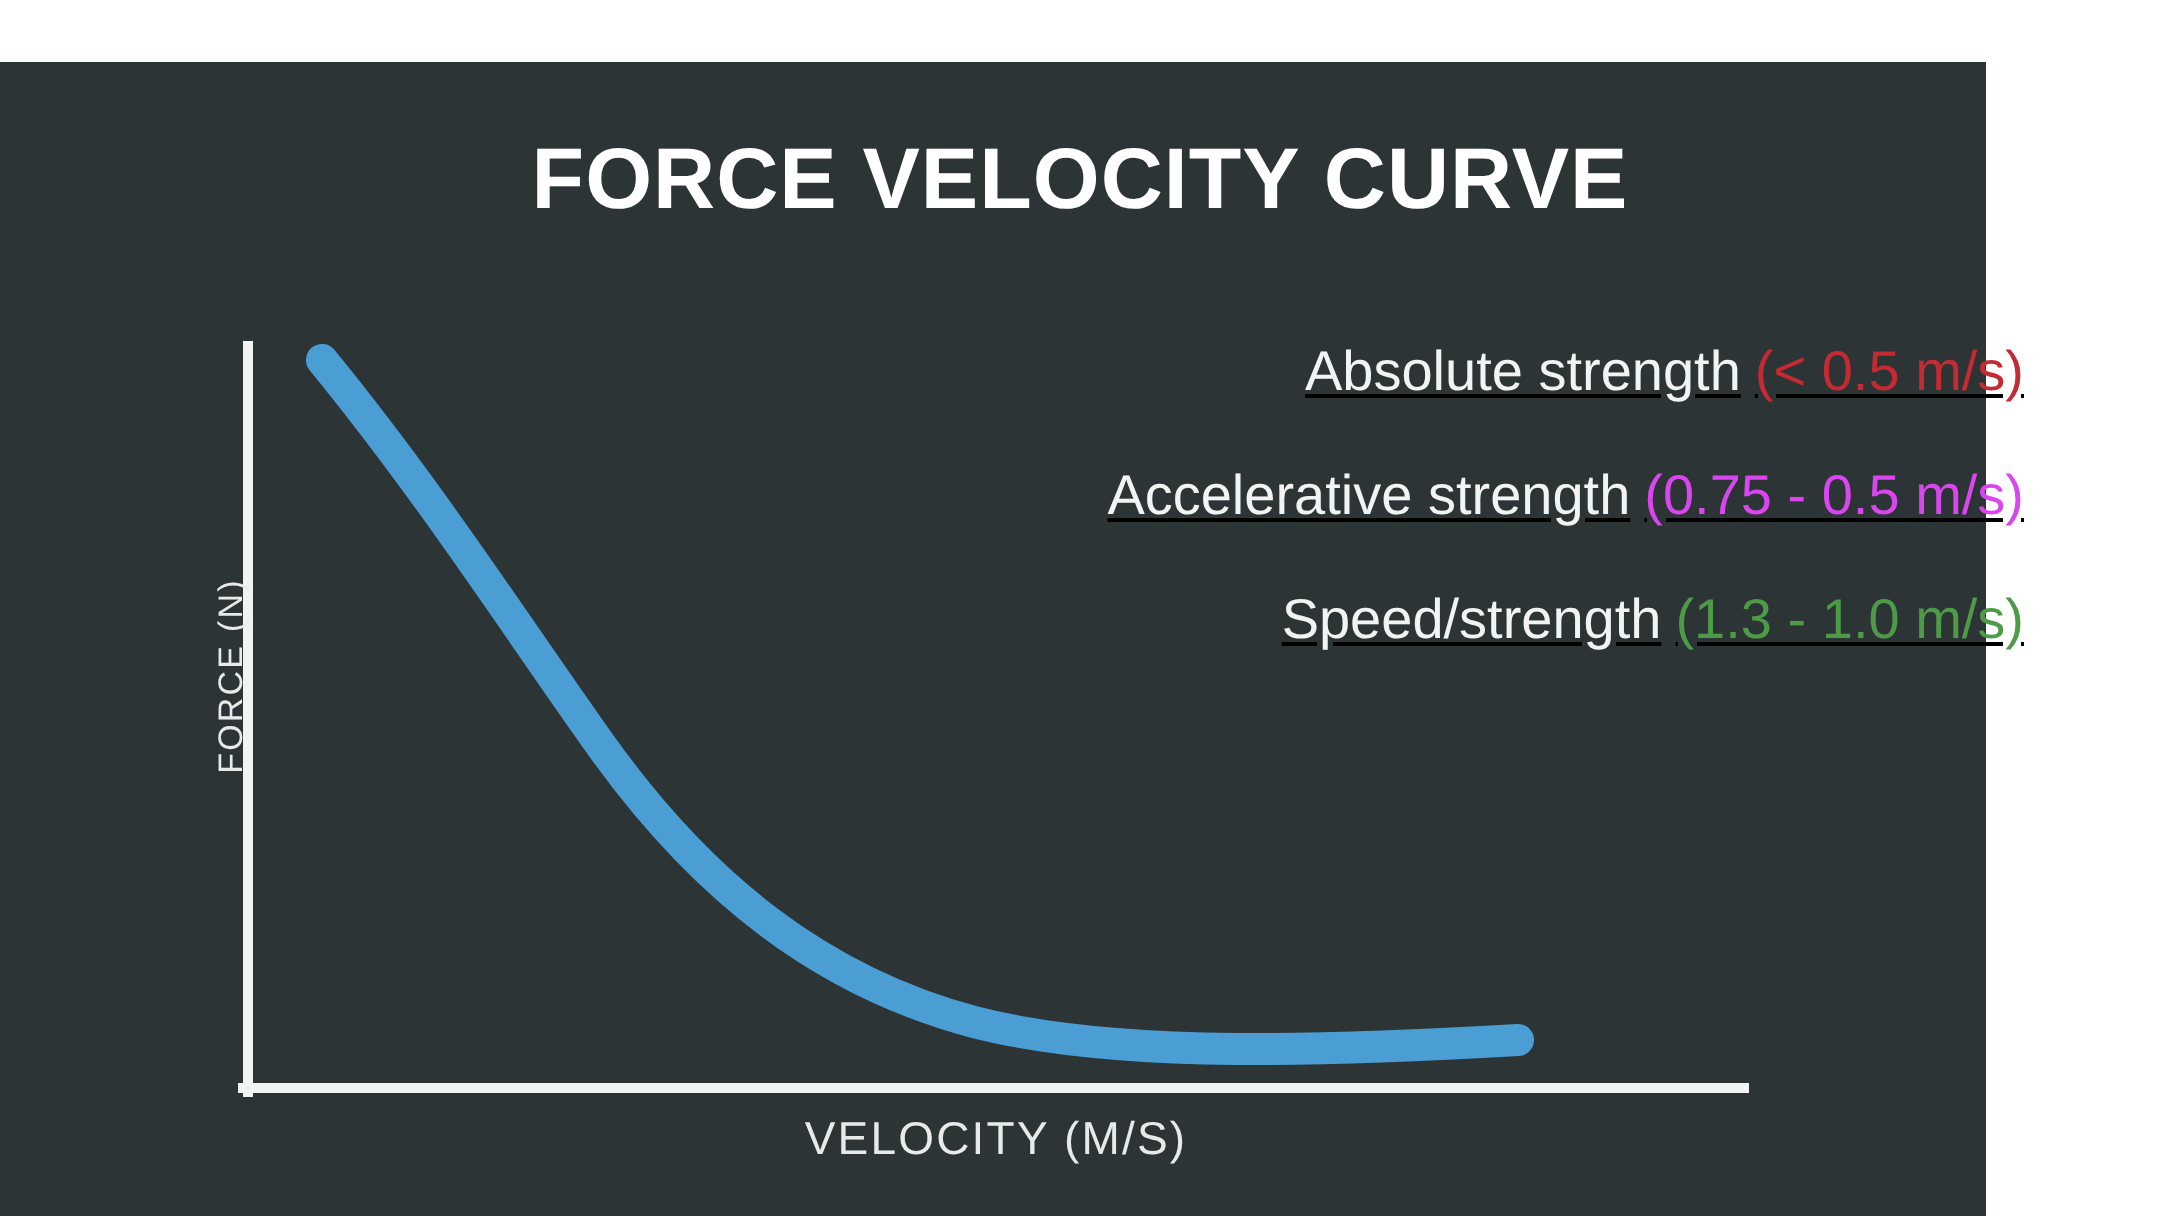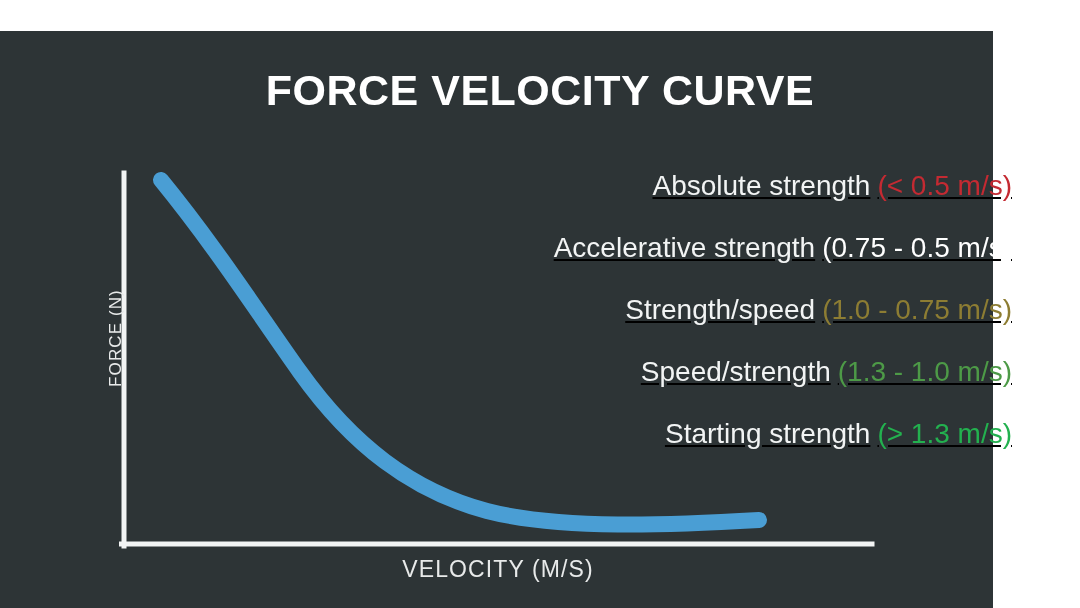--- a/index.html
+++ b/index.html
@@ -120,30 +120,24 @@
   <div id="y-axis-title">FORCE (N)</div>
   <div id="x-axis-title">VELOCITY (M/S)</div>
 
   <div id="zone-labels">
 
     <div class="zone-row">
       <span class="zone-name">Absolute strength</span><span class="zone-range" style="color: rgb(196, 42, 50);">(&lt; 0.5 m/s)</span>
     </div>
 
     <div class="zone-row">
-      <span class="zone-name">Accelerative strength</span><span class="zone-range" style="color: #ffffff;">(0.75 - 0.5 m/s)</span>
+      <span class="zone-name">Accelerative strength</span><span class="zone-range" style="color: #d946ef;">(0.75 - 0.5 m/s)</span>
     </div>
 
-    <div class="zone-row">
-      <span class="zone-name">Strength/speed</span><span class="zone-range" style="color: rgb(141, 125, 51);">(1.0 - 0.75 m/s)</span>
-    </div>
 
     <div class="zone-row">
       <span class="zone-name">Speed/strength</span><span class="zone-range" style="color: rgb(77, 154, 71);">(1.3 - 1.0 m/s)</span>
     </div>
 
-    <div class="zone-row">
-      <span class="zone-name">Starting strength</span><span class="zone-range" style="color: rgb(35, 177, 79);">(&gt; 1.3 m/s)</span>
-    </div>
 
   </div>
 
 </div>
 
 </body></html>

